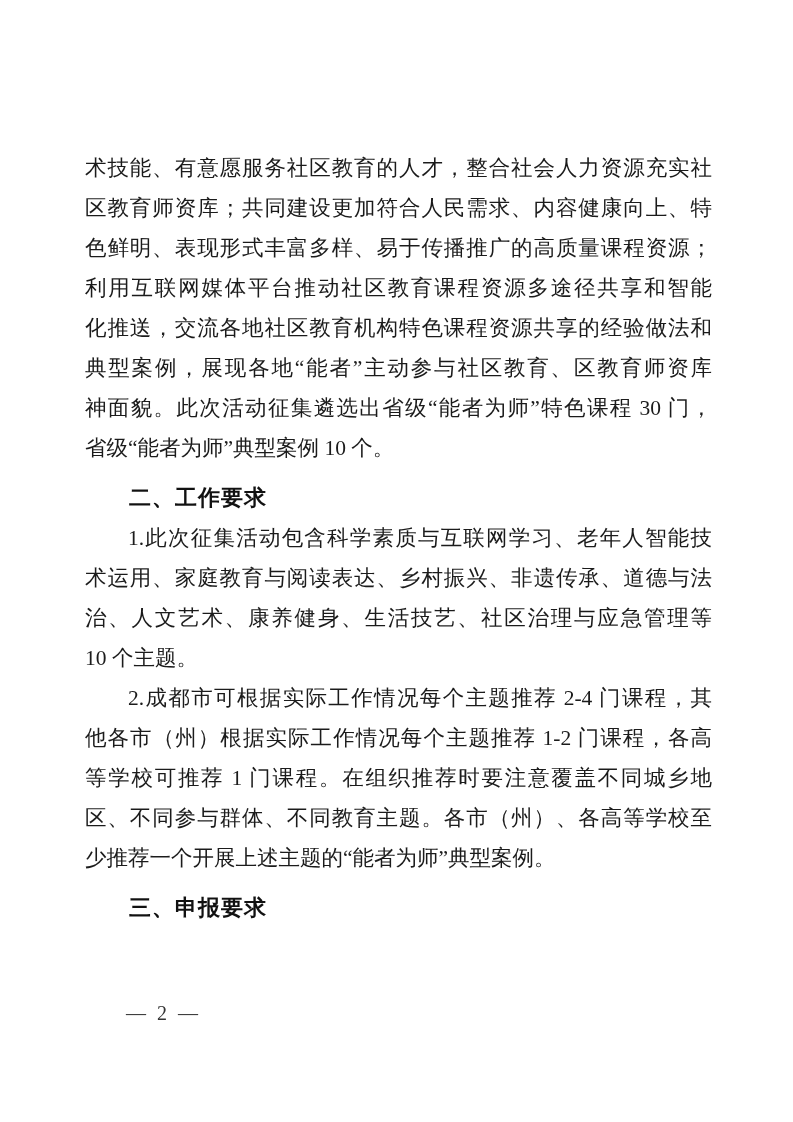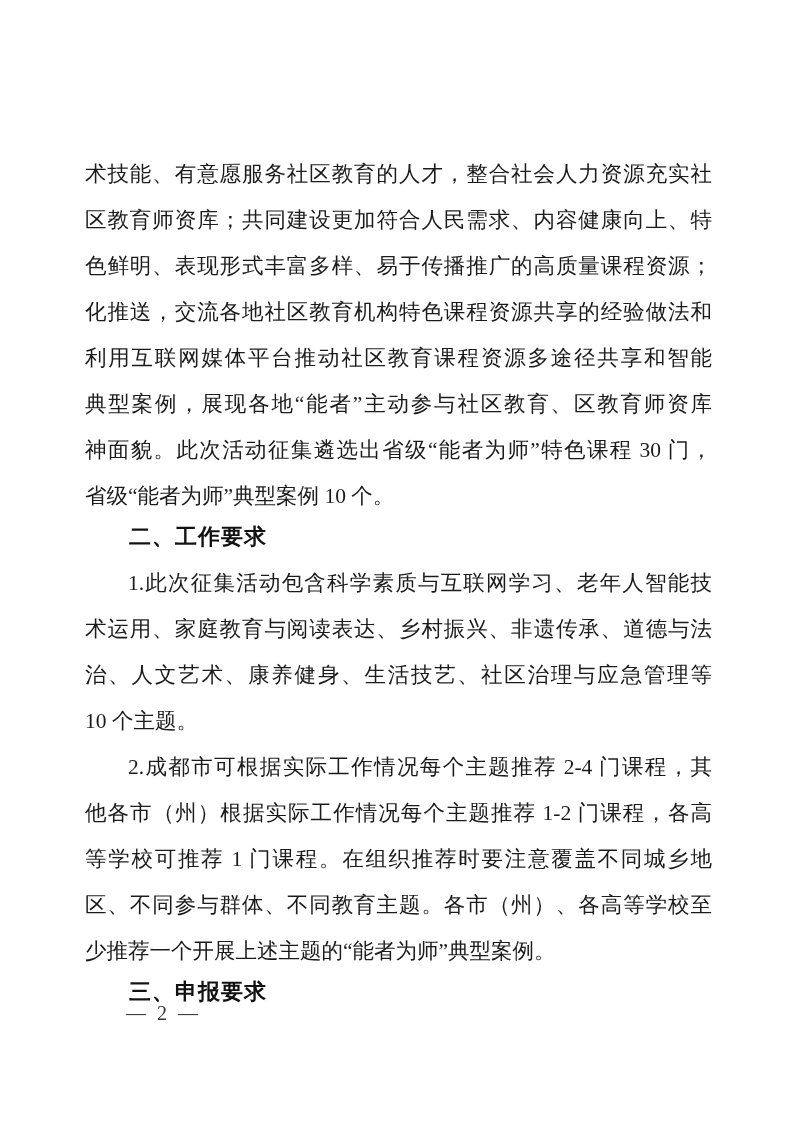--- a/index.html
+++ b/index.html
@@ -20,57 +20,56 @@
     top: 148px;
     width: 627px;
     font-family: "Liberation Serif", "DejaVu Serif", serif;
     font-size: 21.5px;
     color: #1b1b1b;
   }
   .line {
     height: 40px;
     line-height: 40px;
     overflow: visible;
-    margin-top: 6px;
   }
   .line.j {
     text-align: justify;
     text-align-last: justify;
   }
   .line.ind {
     text-indent: 2em;
   }
   .line.heading {
     font-family: "Liberation Sans", "DejaVu Sans", sans-serif;
     font-weight: 700;
     font-size: 22px;
     color: #111111;
-    margin-top: 1px;
+    margin-top: 10px;
     letter-spacing: 1px;
   }
   .footer {
     position: absolute;
     left: 126px;
     top: 1002px;
     font-family: "Liberation Serif", "DejaVu Serif", serif;
     font-size: 20px;
     color: #333333;
     letter-spacing: 3px;
   }
 </style>
 </head>
 <body>
 
 <div class="page">
   <div class="content" id="content">
       <div class="line j">术技能、有意愿服务社区教育的人才，整合社会人力资源充实社</div>
       <div class="line j">区教育师资库；共同建设更加符合人民需求、内容健康向上、特</div>
       <div class="line j">色鲜明、表现形式丰富多样、易于传播推广的高质量课程资源；</div>
+      <div class="line j">利用互联网媒体平台推动社区教育课程资源多途径共享和智能</div>
       <div class="line j">化推送，交流各地社区教育机构特色课程资源共享的经验做法和</div>
-      <div class="line j">利用互联网媒体平台推动社区教育课程资源多途径共享和智能</div>
       <div class="line j">典型案例，展现各地“能者”主动参与社区教育、区教育师资库</div>
       <div class="line j">神面貌。此次活动征集遴选出省级“能者为师”特色课程 30 门，</div>
       <div class="line">省级“能者为师”典型案例 10 个。</div>
       <div class="line heading ind">二、工作要求</div>
       <div class="line j ind">1.此次征集活动包含科学素质与互联网学习、老年人智能技</div>
       <div class="line j">术运用、家庭教育与阅读表达、乡村振兴、非遗传承、道德与法</div>
       <div class="line j">治、人文艺术、康养健身、生活技艺、社区治理与应急管理等</div>
       <div class="line">10 个主题。</div>
       <div class="line j ind">2.成都市可根据实际工作情况每个主题推荐 2-4 门课程，其</div>
       <div class="line j">他各市（州）根据实际工作情况每个主题推荐 1-2 门课程，各高</div>

